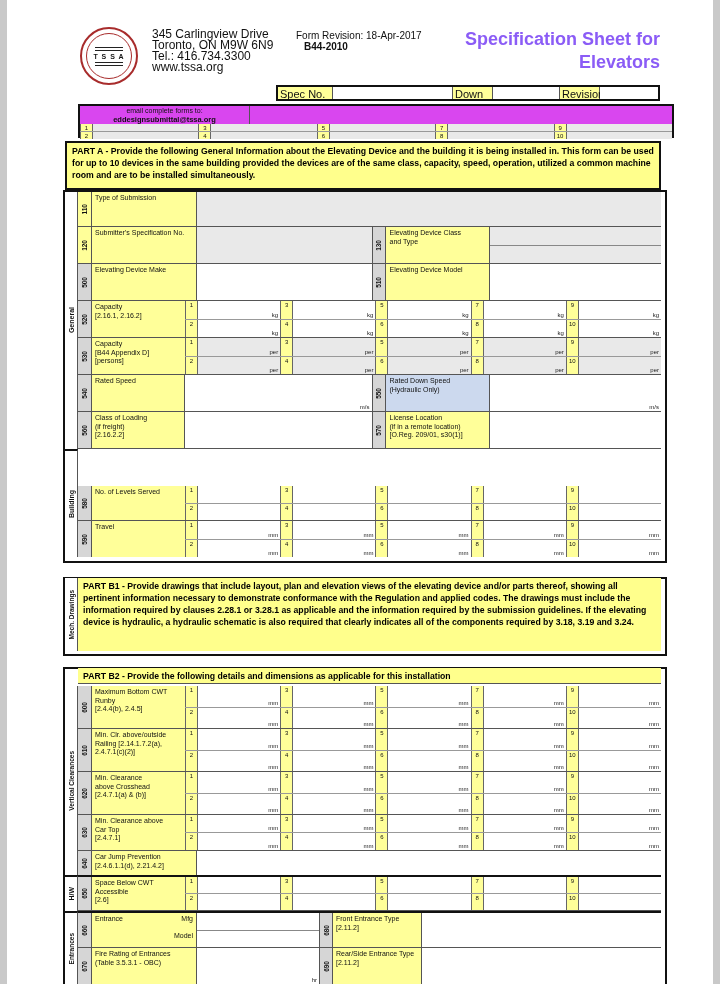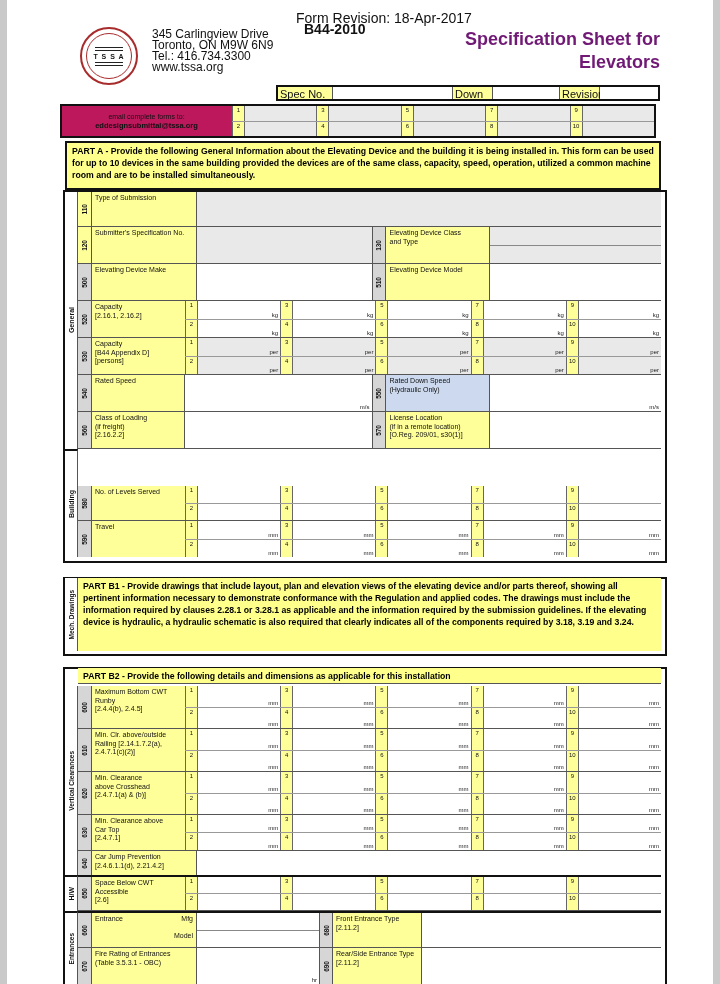--- a/index.html
+++ b/index.html
@@ -7,24 +7,24 @@
         font-family:"Liberation Sans","DejaVu Sans",sans-serif;color:#111;}
   .edge{position:absolute;top:0;width:7px;height:984px;background:#c9c9c9;}
   
   .logo{position:absolute;left:80px;top:27px;width:54px;height:54px;border:2px solid #a82c2c;border-radius:50%;
         display:flex;flex-direction:column;align-items:center;justify-content:center;background:#fff;}
   .logo .ring{position:absolute;left:4px;top:4px;right:4px;bottom:4px;border:1px solid #a82c2c;border-radius:50%;}
   .logo .ln{width:28px;height:1px;background:#222;margin:1px 0;}
   .logo-text{font-size:7px;font-weight:bold;letter-spacing:1px;color:#111;margin:1px 0;}
   .addr{position:absolute;left:152px;top:29px;font-size:12px;line-height:11px;}
   .addr .b{font-weight:normal;}
-  .formrev{position:absolute;left:296px;top:13px;font-size:14px;line-height:11px;}
+  .formrev{position:absolute;left:296px;top:30px;font-size:10px;line-height:11px;}
   .formrev .code{font-weight:bold;margin-left:8px;}
   .title{position:absolute;left:330px;top:28px;width:330px;text-align:right;
-         font-size:18px;font-weight:bold;line-height:23px;color:#701a75;}
+         font-size:18px;font-weight:bold;line-height:23px;color:#8b5cf6;}
   
   .vt{writing-mode:vertical-rl;transform:rotate(180deg);}
   .lbl{background:#ffff99;font-size:7px;line-height:8.5px;padding:2px 3px;box-sizing:border-box;}
   .code-cell{width:14px;background:#d6d6d6;display:flex;align-items:center;justify-content:center;
              font-size:6.5px;font-weight:bold;border-right:1px solid #555;box-sizing:border-box;}
   .code-cell.y{background:#ffff99;}
   .sec-col{position:absolute;left:65px;width:13px;background:#fff;border-right:1px solid #555;
            display:flex;align-items:center;justify-content:center;font-size:7px;font-weight:bold;box-sizing:border-box;}
   .frame{position:absolute;border:2px solid #111;pointer-events:none;}
   .trow{position:absolute;left:78px;width:583px;display:flex;border-bottom:1px solid #555;box-sizing:border-box;background:#fff;}
@@ -44,21 +44,21 @@
        font-size:6px;text-align:center;padding-top:1px;box-sizing:border-box;}
   .cin{flex:1;position:relative;background:#fff;}
   .cin.gray{background:#e9e9e9;}
   
   .partbox{position:absolute;background:#ffff8c;border:2px solid #111;font-size:8.7px;font-weight:bold;
            line-height:12px;padding:2px 5px;box-sizing:border-box;color:#000;}
   
   .spec{position:absolute;left:276px;top:85px;width:384px;height:16px;border:2px solid #111;display:flex;box-sizing:border-box;background:#fff;}
   .spec .yl{background:#ffff99;font-size:11px;padding:1px 2px;border-right:1px solid #555;box-sizing:border-box;}
   .spec .fld{background:#fff;border-right:1px solid #555;box-sizing:border-box;}
-  .emailbox{position:absolute;left:60px;top:104px;width:596px;height:34px;border:2px solid #111;display:flex;box-sizing:border-box;background:#be185d;}
+  .emailbox{position:absolute;left:78px;top:104px;width:596px;height:34px;border:2px solid #111;display:flex;box-sizing:border-box;background:#d946ef;flex-direction:column;}
   .email-l{width:170px;display:flex;flex-direction:column;align-items:center;justify-content:center;
            font-size:7px;line-height:9px;border-right:1px solid #555;box-sizing:border-box;}
   .email-l .b{font-weight:bold;font-size:7.5px;}
   .bluev{position:absolute;left:0;right:0;top:2px;text-align:center;color:#44569f;
          font-weight:bold;font-style:italic;font-size:9px;}
   .mfg{position:absolute;right:3px;top:2px;font-size:7px;}
   .model{position:absolute;right:3px;top:19px;font-size:7px;}
   .bt2{border-top:2px solid #111;}
 </style>
 </head>

